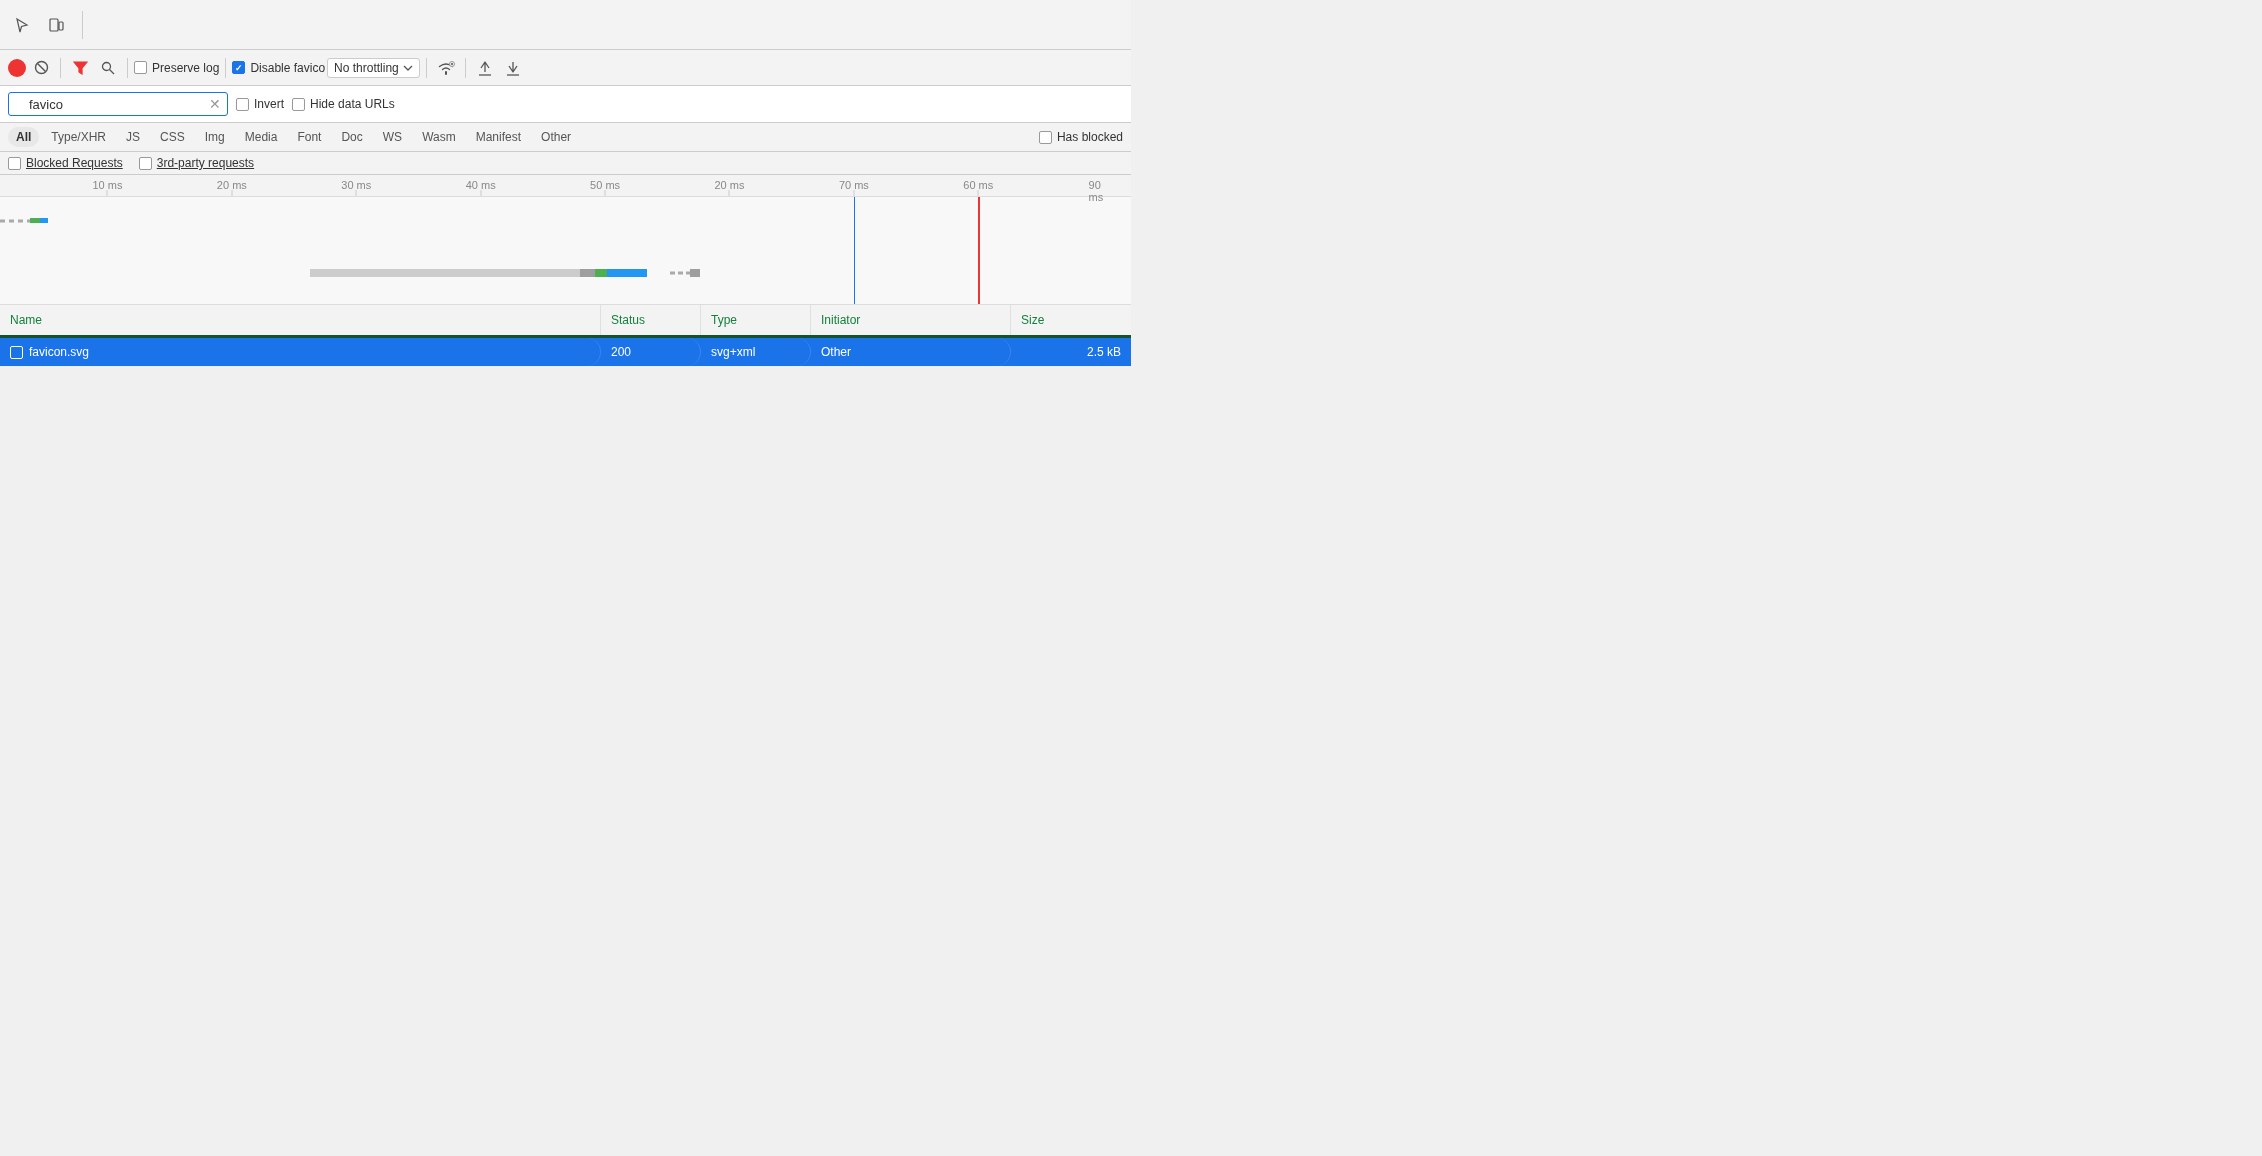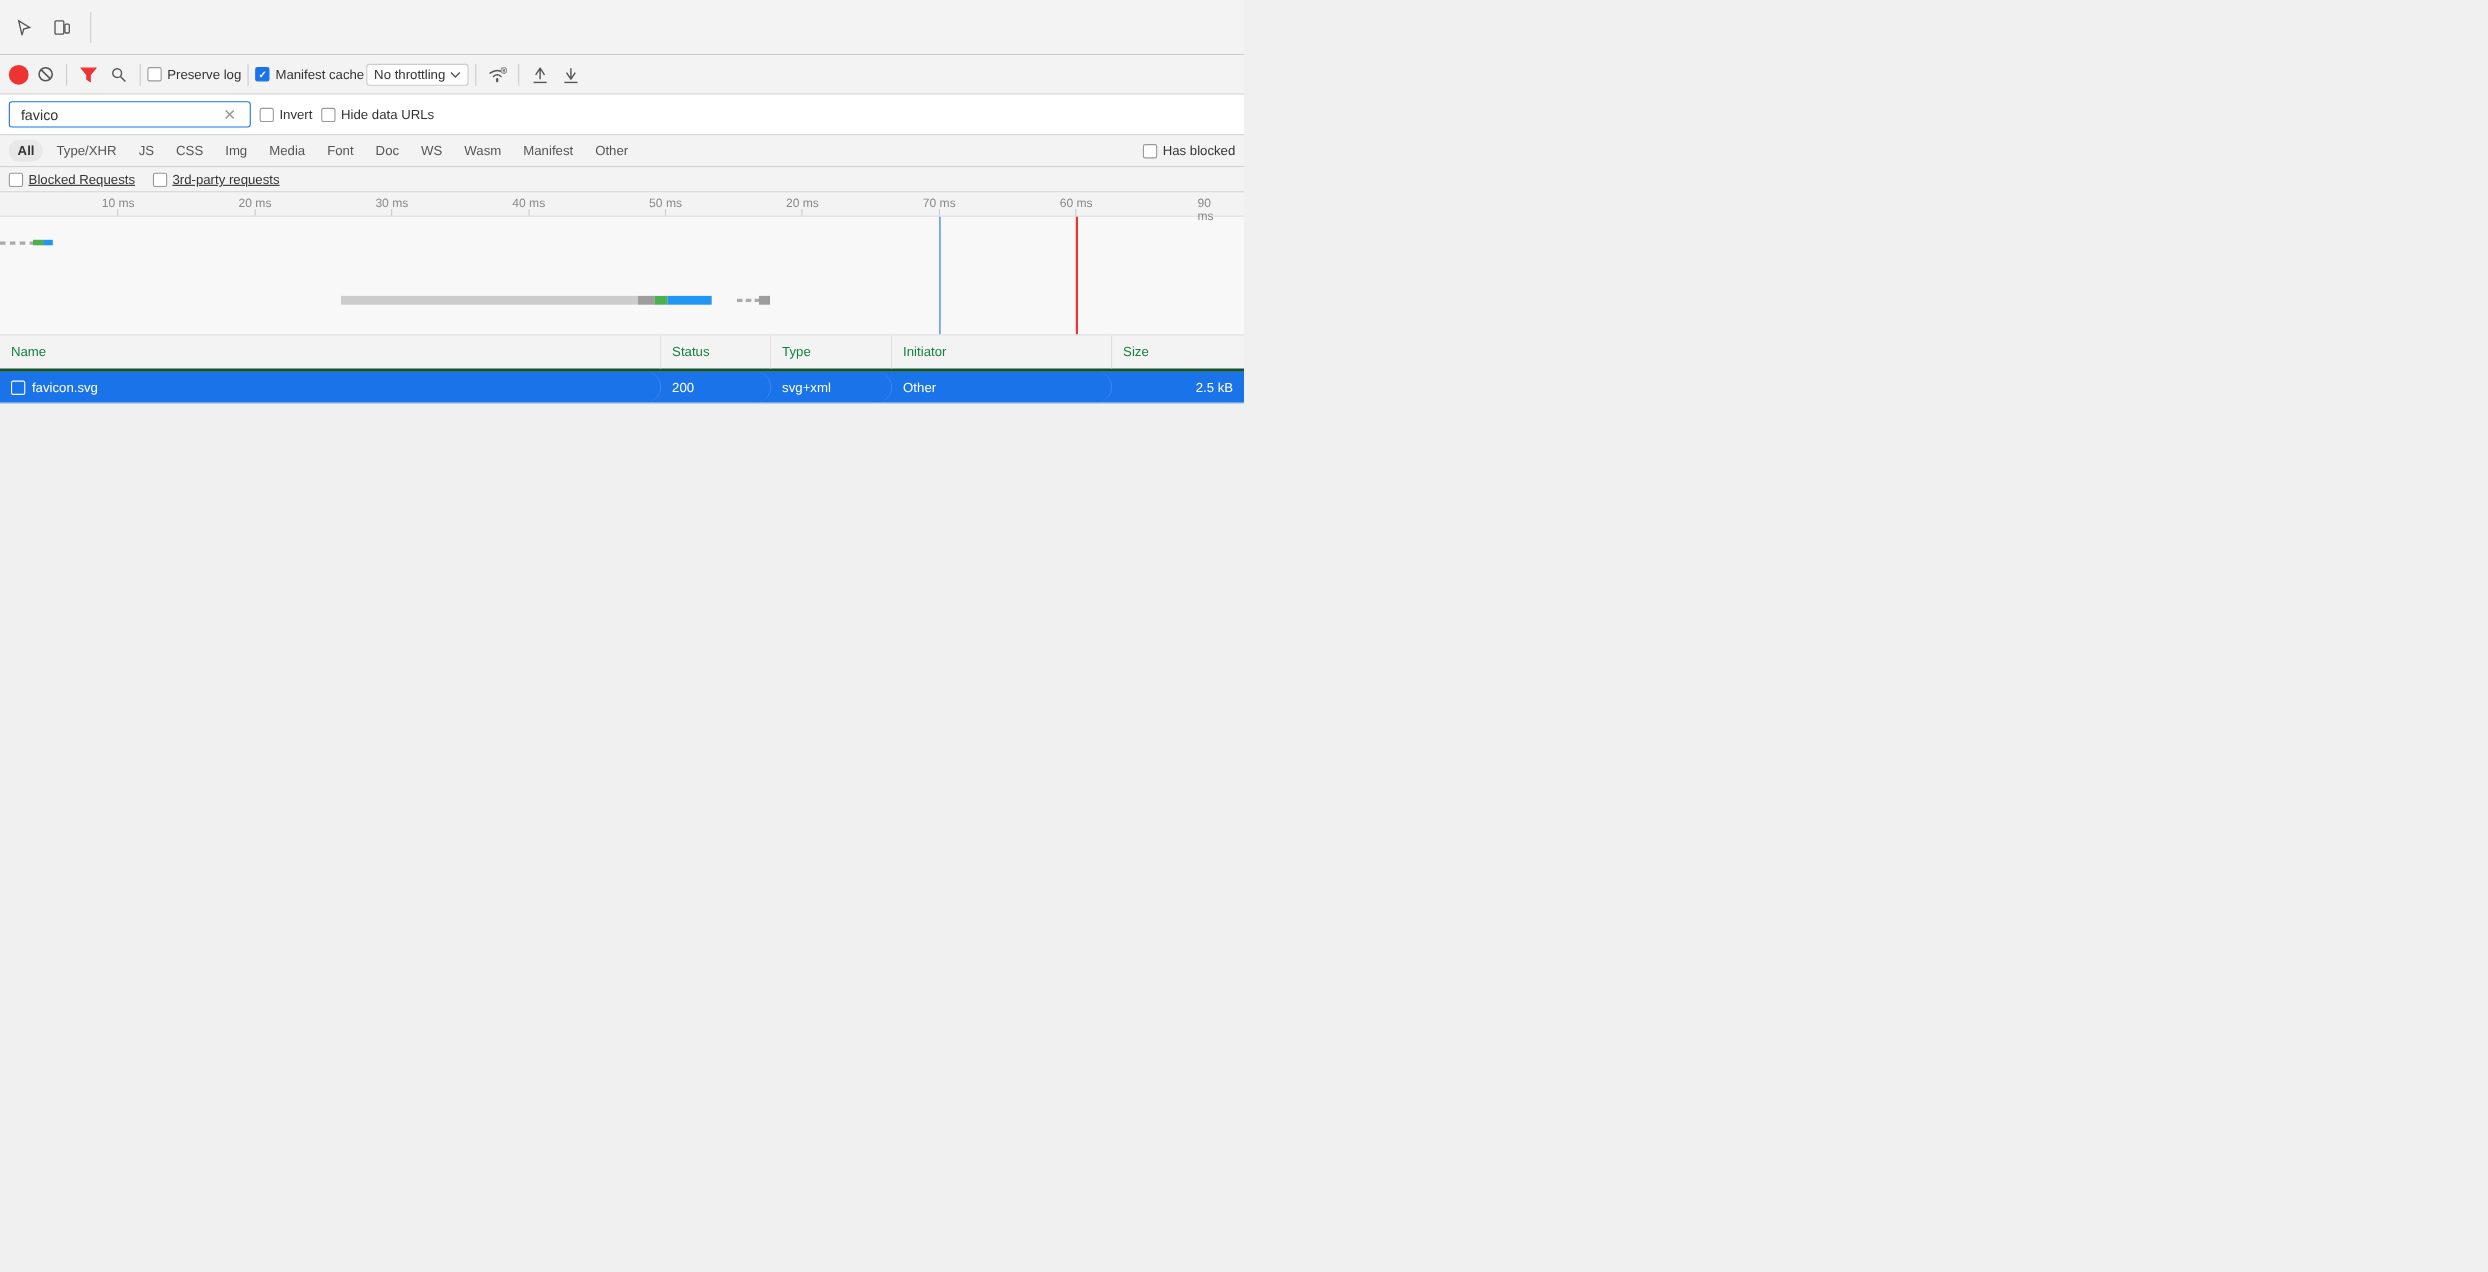--- a/index.html
+++ b/index.html
@@ -169,21 +169,21 @@
       background: white;
       border-bottom: 1px solid #ccc;
       padding: 6px 8px;
       gap: 8px;
     }
     .search-box {
       display: flex;
       align-items: center;
       border: 1.5px solid #1a73e8;
       border-radius: 3px;
-      padding: 3px 10px;
+      padding: 3px 20px;
       background: white;
       width: 220px;
     }
     .search-box input {
       border: none;
       outline: none;
       font-size: 13px;
       color: #333;
       width: 180px;
       background: transparent;
@@ -428,21 +428,21 @@
       </svg>
   </button>
   <div class="toolbar-sep"></div>
   <label class="toolbar-label">
     <div class="toolbar-checkbox"></div>
     <span>Preserve log</span>
   </label>
   <div class="toolbar-sep"></div>
   <label class="toolbar-label">
     <div class="toolbar-checkbox checked"></div>
-    <span>Manifest cache</span>
+    <span>Disable favico</span>
   </label>
   <div class="throttle-select">
     <span>No throttling</span>
     <svg width="10" height="6" viewBox="0 0 10 6">
         <path d="M1 1l4 4 4-4" stroke="#555" stroke-width="1.3" fill="none"></path>
       </svg>
   </div>
   <div class="toolbar-sep"></div>
   <button class="toolbar-btn wifi-icon" title="Network conditions">
     <svg width="18" height="14" viewBox="0 0 18 14">

